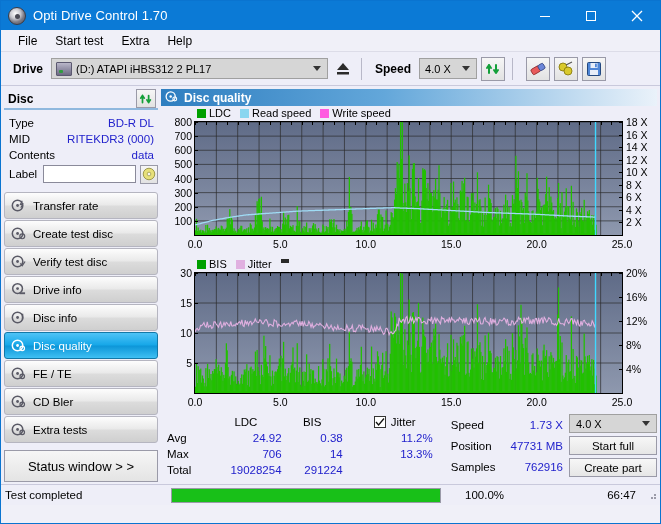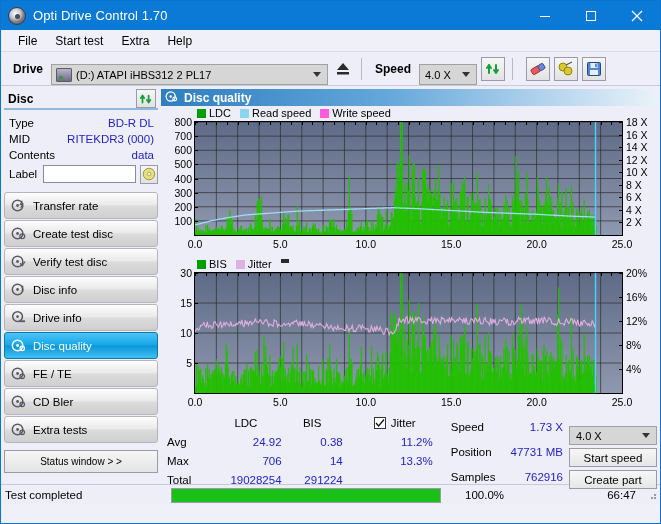--- a/index.html
+++ b/index.html
@@ -77,21 +77,20 @@
   .combo {
     height: 21px;
     background: #d6d6d6;
     border: 1px solid #a0a0a0;
     display: flex;
     align-items: center;
     font-size: 11px;
     color: #000;
     padding: 0 2px;
     position: relative;
-    margin-top: 12px;
   }
   #drive-combo { width: 277px; }
   #drive-combo .drv-icon {
     width: 16px; height: 14px; margin: 0 4px 0 2px;
     background: linear-gradient(180deg,#b9b6c9 0%, #8f8ca3 55%, #6e6b82 100%);
     border: 1px solid #5b5870;
     border-radius: 1px;
     position: relative;
     flex: 0 0 auto;
   }
@@ -183,25 +182,25 @@
     color: #000;
   }
   .nav.sel {
     background: linear-gradient(180deg,#4ec3f7 0%, #16a7e8 48%, #0d96d8 52%, #3fc0f3 100%);
     border-color: #1378a8;
     color: #ffffff;
   }
   .nav .nav-icon { margin-right: 7px; display:flex; }
   #statuswin {
     margin-top: 7px;
-    height: 23px;
+    height: 32px;
     border:1px solid #9a9aa8;
     background: linear-gradient(180deg,#f6f6f6 0%, #e4e4e4 100%);
     display:flex;align-items:center;justify-content:center;
-    font-size: 10px;
+    font-size: 13px;
   }
 
   
   #right { flex: 1; background:#eeeef8; padding: 3px 3px 0 0; }
   #dq-head {
     height: 17px;
     background: linear-gradient(90deg, #2e7ec0 0%, #63a7da 45%, #eaf2fa 100%);
     display:flex; align-items:center;
     padding-left: 4px;
   }
@@ -405,36 +404,36 @@
               <circle cx="7" cy="8" r="5.6" fill="none" stroke="#5a5a66" stroke-width="1.6"></circle>
               <circle cx="7" cy="8" r="1.5" fill="#5a5a66"></circle>
               <path d="M10 10 L12 12.5 L15 8" stroke="#5a5a66" stroke-width="1.4" fill="none"></path>
             </svg>
         </span>
         <span>Verify test disc</span>
       </div>
       <div class="nav">
         <span class="nav-icon">
           <svg width="15" height="15" viewBox="0 0 16 16">
+              <circle cx="7" cy="7" r="5.2" fill="none" stroke="#5a5a66" stroke-width="1.6"></circle>
+              <circle cx="7" cy="7" r="1.5" fill="#5a5a66"></circle>
+              <rect x="9" y="11" width="6" height="2" fill="#5a5a66"></rect>
+            </svg>
+        </span>
+        <span>Drive info</span>
+      </div>
+      <div class="nav">
+        <span class="nav-icon">
+          <svg width="15" height="15" viewBox="0 0 16 16">
               <circle cx="7" cy="8" r="5.6" fill="none" stroke="#5a5a66" stroke-width="1.6"></circle>
               <circle cx="7" cy="8" r="1.5" fill="#5a5a66"></circle>
               <rect x="11.5" y="4" width="1.6" height="6" fill="#5a5a66"></rect>
             </svg>
         </span>
         <span>Disc info</span>
-      </div>
-      <div class="nav">
-        <span class="nav-icon">
-          <svg width="15" height="15" viewBox="0 0 16 16">
-              <circle cx="7" cy="7" r="5.2" fill="none" stroke="#5a5a66" stroke-width="1.6"></circle>
-              <circle cx="7" cy="7" r="1.5" fill="#5a5a66"></circle>
-              <rect x="9" y="11" width="6" height="2" fill="#5a5a66"></rect>
-            </svg>
-        </span>
-        <span>Drive info</span>
       </div>
       <div class="nav sel">
         <span class="nav-icon">
           <svg width="15" height="15" viewBox="0 0 16 16">
               <circle cx="7" cy="8" r="5.6" fill="none" stroke="#ffffff" stroke-width="1.6"></circle>
               <circle cx="7" cy="8" r="1.5" fill="#ffffff"></circle>
               <circle cx="12" cy="11" r="2.4" fill="none" stroke="#ffffff" stroke-width="1.3"></circle>
             </svg>
         </span>
         <span>Disc quality</span>
@@ -1703,21 +1702,21 @@
           <td class="num">762916</td>
         </tr>
       </tbody>
         </table>
 
       <div style="margin-left:6px; display:flex; flex-direction:column; gap:3px;">
         <div class="combo" style="width:88px;height:19px;">
           <span style="padding-left:4px">4.0 X</span>
           <div class="caret"></div>
         </div>
-        <div class="btn" style="width:88px;height:19px;">Start speed</div>
+        <div class="btn" style="width:88px;height:19px;">Start full</div>
         <div class="btn" style="width:88px;height:19px;">Create part</div>
       </div>
     </div>
   </div>
 </div>
 
 <div id="statusbar">
   <div id="status-text">Test completed</div>
   <div id="progress-outer">
     <div id="progress-fill" style="width: 100%;"></div>

